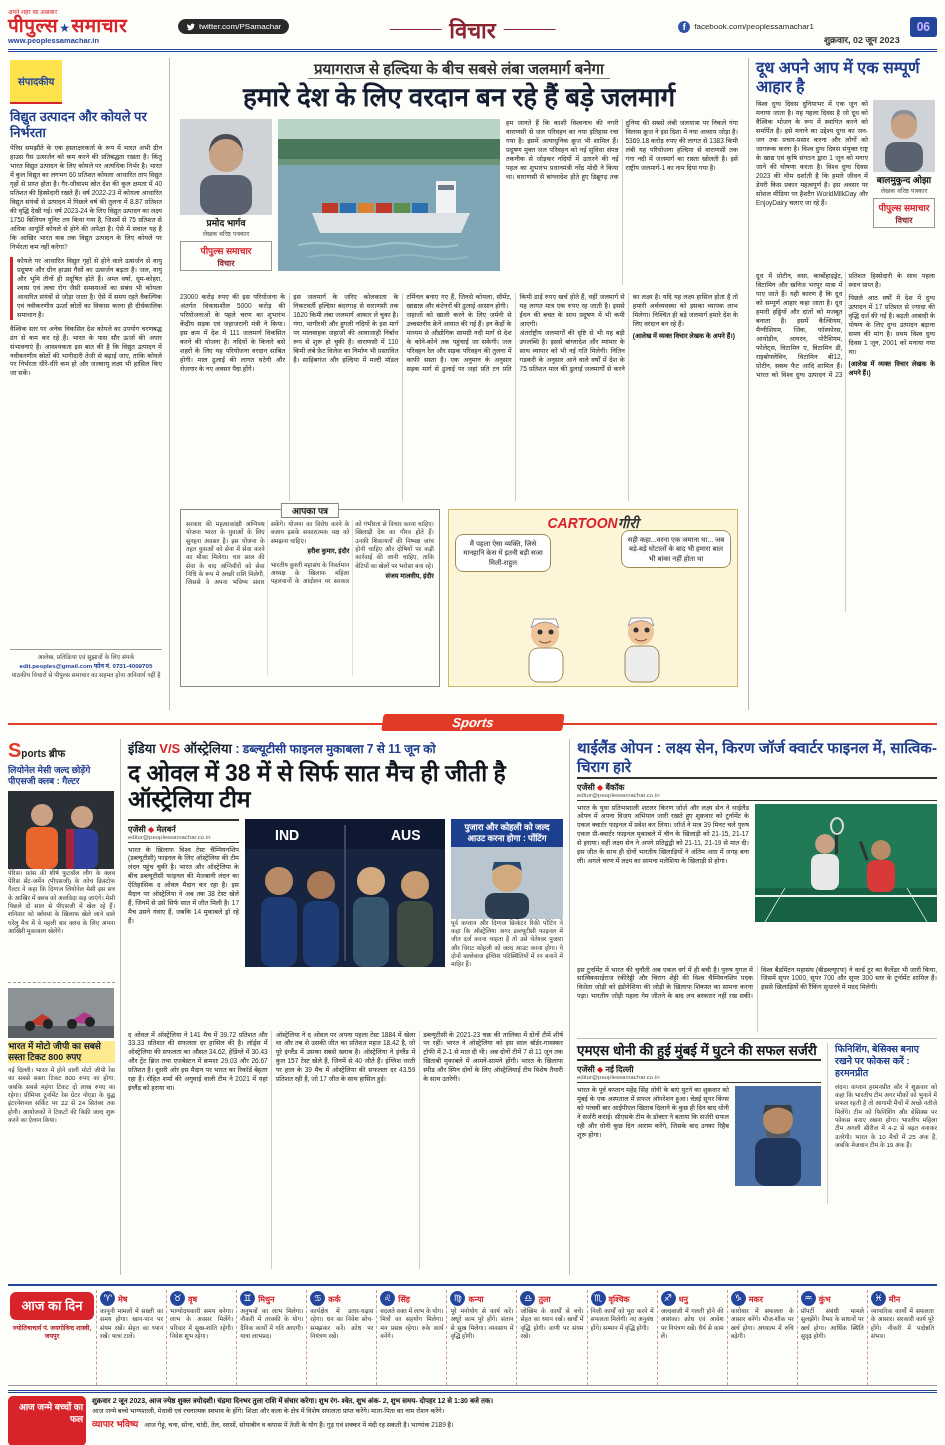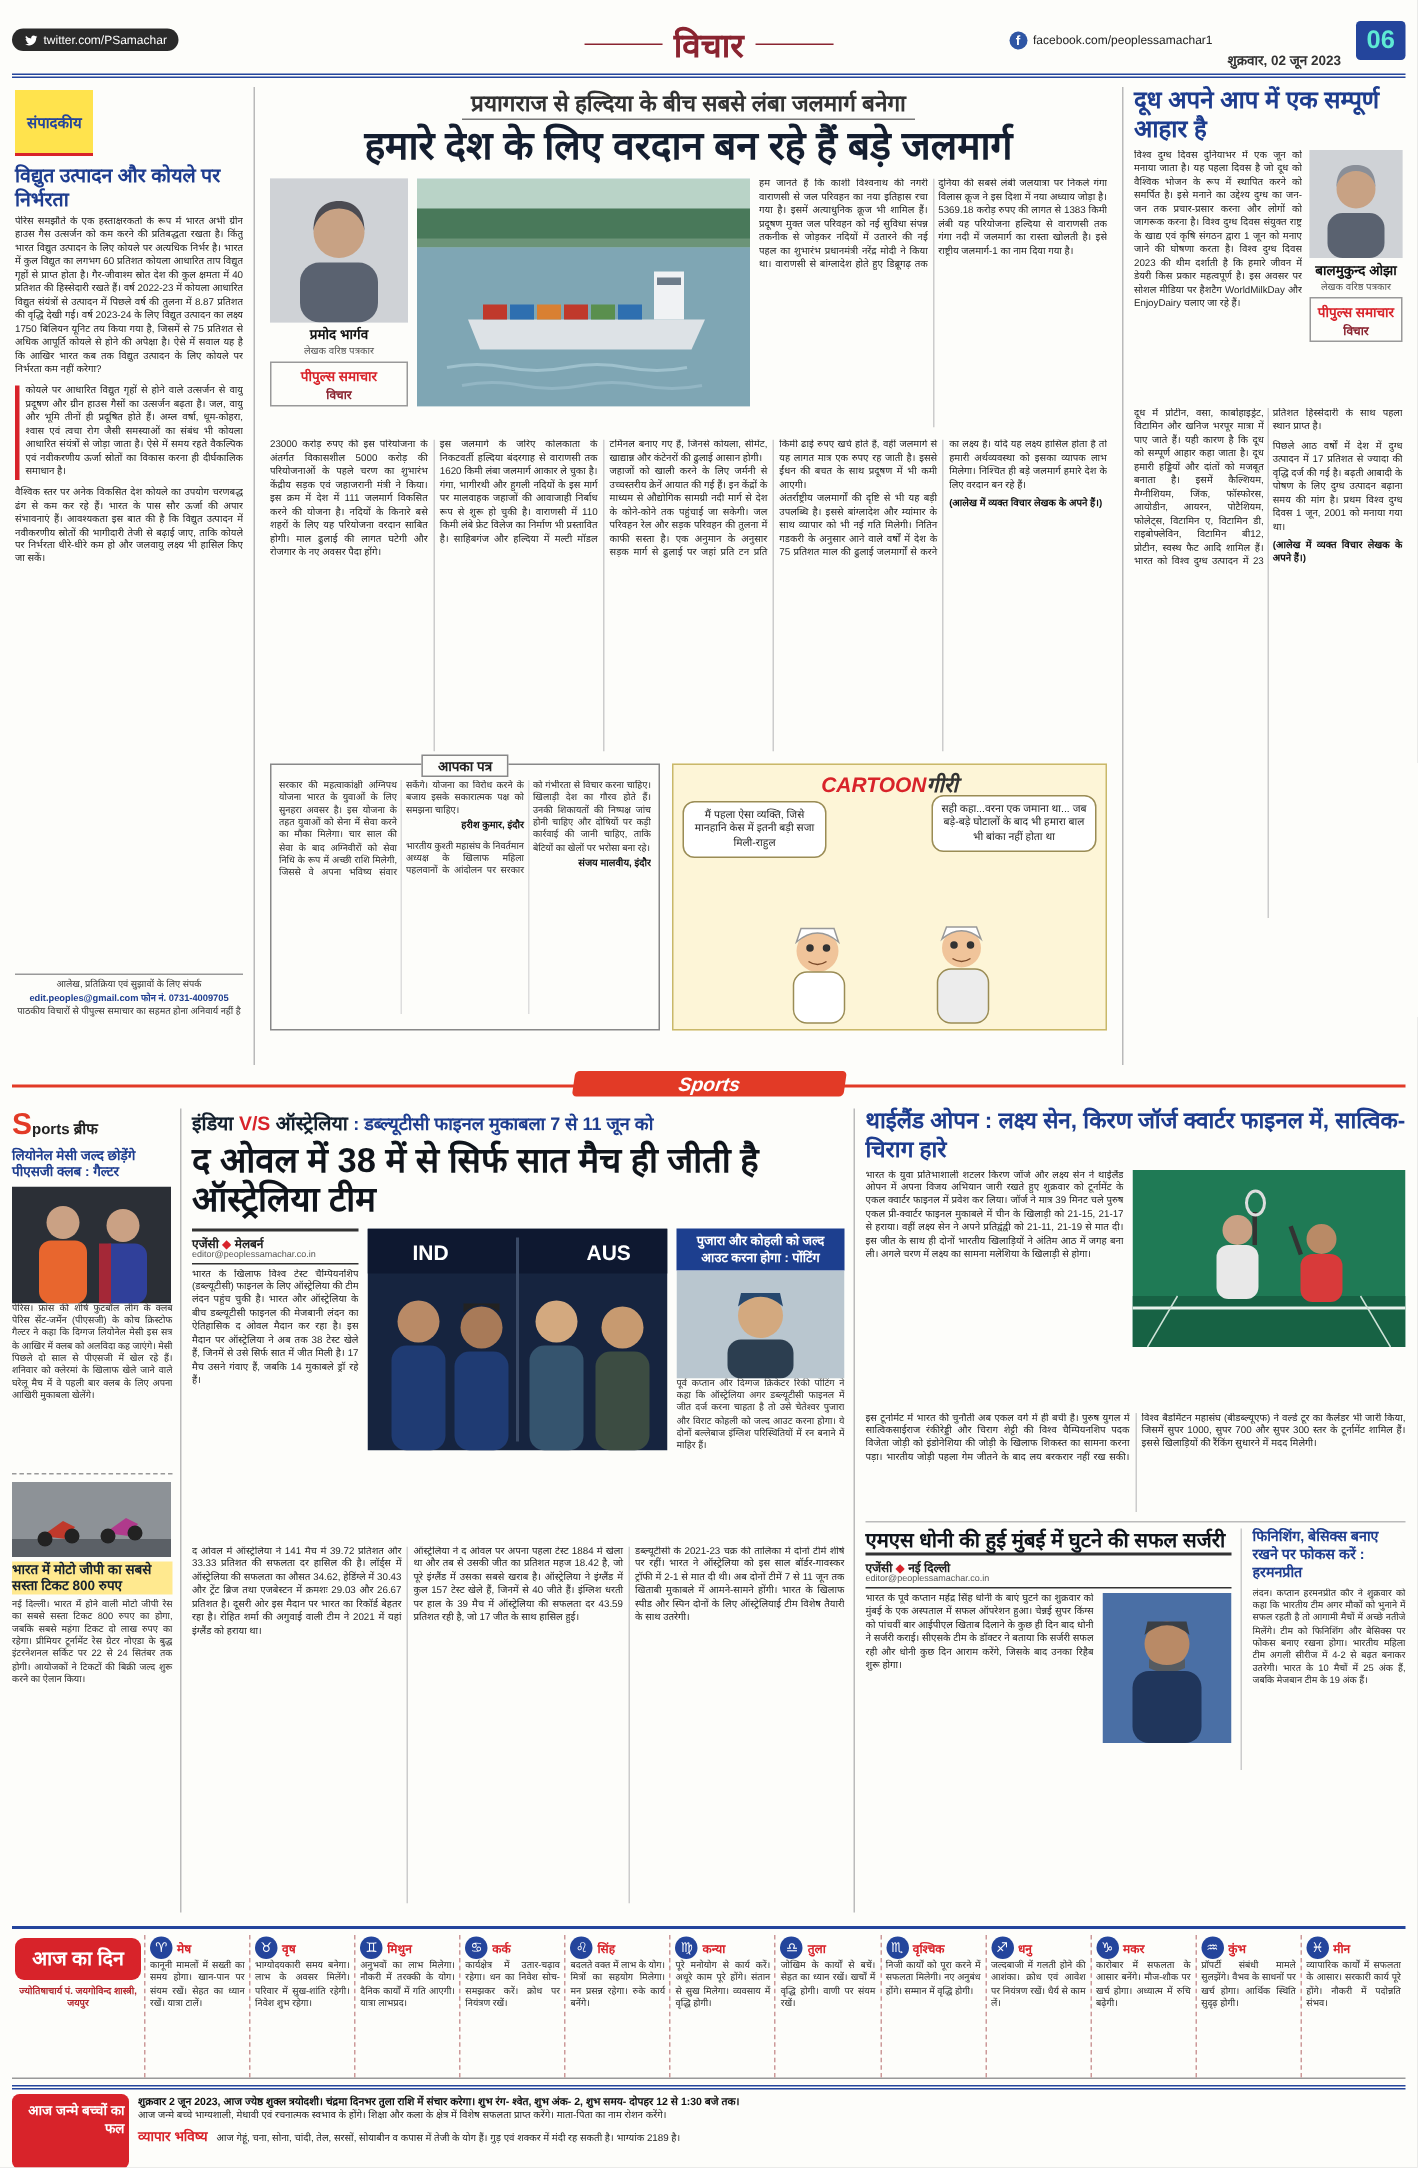--- a/index.html
+++ b/index.html
@@ -22,21 +22,21 @@
              border-radius:9px; font-size:8px; padding:2px 8px; height:15px; }
   .section-title { position:absolute; left:50%; transform:translateX(-50%); top:10px;
                    display:flex; align-items:center; gap:8px; }
   .section-title .orn { width:52px; height:0; border-top:1px solid #8a2430; position:relative; }
   .section-title .name { font-size:22px; font-weight:bold; color:#8a2430; }
   .mast-right { margin-left:auto; display:flex; align-items:center; gap:10px; }
   .fb-wrap { display:flex; align-items:center; gap:4px; font-size:8px; color:#222; }
   .fb-ic { width:12px; height:12px; background:#2f56a4; color:#fff; border-radius:50%;
            font-size:9px; font-weight:bold; text-align:center; line-height:12px; }
   .mast-date { font-size:9px; color:#333; font-weight:bold;margin-top:25px; }
-  .page-num { background:#24459c; color:#5eead4; font-size:17px; font-weight:bold;
+  .page-num { background:#24459c; color:#c4b5fd; font-size:12px; font-weight:bold;
               padding:3px 7px; border-radius:3px; }
 
   
   .editorial { position:absolute; top:58px; left:8px; width:162px; height:652px;
                border-right:1px solid #b9b9b9; padding:2px 7px 2px 2px; }
   .ed-tag { display:inline-block; background:#ffe34d; color:#24459c; font-weight:bold;
             font-size:10px; padding:14px 8px; border-bottom:2px solid #d8232a; }
   .ed-title { font-size:13px; font-weight:bold; color:#1e3d8f; line-height:1.2; margin:5px 0 4px; }
   .ed-body p { margin-bottom:5px; }
   .ed-accent { border-left:3px solid #d8232a; padding-left:4px; }
@@ -164,20 +164,27 @@
   .biz-label { color:#d8232a; font-weight:bold; font-size:9px; margin-right:6px; }
 
   svg { display:block; }
 </style>
 </head>
 <body>
 
 <div class="page">
 
   <header class="masthead">
+    <div class="logo-block">
+      <div class="logo-tagline">अपने शहर का अखबार</div>
+      <div class="logo-text">
+        <span>पीपुल्स</span><span class="logo-star">★</span><span>समाचार</span>
+      </div>
+      <div class="logo-site">www.peoplessamachar.in</div>
+    </div>
     <div class="tw-pill">
       <svg viewBox="0 0 24 24" width="9" height="9">
           <path fill="#fff" d="M23 5c-.8.4-1.7.6-2.6.8a4.5 4.5 0 0 0-7.7 4A12.8 12.8 0 0 1 3.4 5a4.5 4.5 0 0 0 1.4 6 4.4 4.4 0 0 1-2-.5c0 2.1 1.5 3.9 3.6 4.4-.7.2-1.4.2-2 .1a4.5 4.5 0 0 0 4.2 3.1A9 9 0 0 1 2 20a12.7 12.7 0 0 0 6.9 2c8.3 0 12.8-6.9 12.8-12.8v-.6c.9-.6 1.6-1.4 2.3-2.3-.8.4-1.7.6-2.6.7z"></path>
         </svg>
       <span>twitter.com/PSamachar</span>
     </div>
     <div class="section-title">
       <span class="orn"></span>
       <span class="name">विचार</span>
       <span class="orn"></span>
@@ -411,20 +418,24 @@
         </div>
         <div class="sp-body t65">
           <p>द ओवल में ऑस्ट्रेलिया ने 141 मैच में 39.72 प्रतिशत और 33.33 प्रतिशत की सफलता दर हासिल की है। लॉर्ड्स में ऑस्ट्रेलिया की सफलता का औसत 34.62, हेडिंग्ले में 30.43 और ट्रेंट ब्रिज तथा एजबेस्टन में क्रमशः 29.03 और 26.67 प्रतिशत है। दूसरी ओर इस मैदान पर भारत का रिकॉर्ड बेहतर रहा है। रोहित शर्मा की अगुवाई वाली टीम ने 2021 में यहां इंग्लैंड को हराया था।</p>
           <p>ऑस्ट्रेलिया ने द ओवल पर अपना पहला टेस्ट 1884 में खेला था और तब से उसकी जीत का प्रतिशत महज 18.42 है, जो पूरे इंग्लैंड में उसका सबसे खराब है। ऑस्ट्रेलिया ने इंग्लैंड में कुल 157 टेस्ट खेले हैं, जिनमें से 40 जीते हैं। इंग्लिश धरती पर हाल के 39 मैच में ऑस्ट्रेलिया की सफलता दर 43.59 प्रतिशत रही है, जो 17 जीत के साथ हासिल हुई।</p>
           <p>डब्ल्यूटीसी के 2021-23 चक्र की तालिका में दोनों टीमें शीर्ष पर रहीं। भारत ने ऑस्ट्रेलिया को इस साल बॉर्डर-गावस्कर ट्रॉफी में 2-1 से मात दी थी। अब दोनों टीमें 7 से 11 जून तक खिताबी मुकाबले में आमने-सामने होंगी। भारत के खिलाफ स्पीड और स्पिन दोनों के लिए ऑस्ट्रेलियाई टीम विशेष तैयारी के साथ उतरेगी।</p>
         </div>
       </div>
 
       <div class="sp-right">
         <h2 class="th-head">थाईलैंड ओपन : लक्ष्य सेन, किरण जॉर्ज क्वार्टर फाइनल में, सात्विक-चिराग हारे</h2>
+        <div class="byline-box">
+          <div class="byline"><span>एजेंसी</span> <span class="dia">◆</span> <span>बैंकॉक</span></div>
+          <div class="byline-mail">editor@peoplessamachar.co.in</div>
+        </div>
         <div class="th-row">
           <div class="txt t65">भारत के युवा प्रतिभाशाली शटलर किरण जॉर्ज और लक्ष्य सेन ने थाईलैंड ओपन में अपना विजय अभियान जारी रखते हुए शुक्रवार को टूर्नामेंट के एकल क्वार्टर फाइनल में प्रवेश कर लिया। जॉर्ज ने मात्र 39 मिनट चले पुरुष एकल प्री-क्वार्टर फाइनल मुकाबले में चीन के खिलाड़ी को 21-15, 21-17 से हराया। वहीं लक्ष्य सेन ने अपने प्रतिद्वंद्वी को 21-11, 21-19 से मात दी। इस जीत के साथ ही दोनों भारतीय खिलाड़ियों ने अंतिम आठ में जगह बना ली। अगले चरण में लक्ष्य का सामना मलेशिया के खिलाड़ी से होगा।</div>
           <div class="badminton-photo">
             <svg viewBox="0 0 182 118" width="182" height="118" preserveAspectRatio="none">
               <rect width="182" height="118" fill="#1f7a55"></rect>
                 <rect y="84" width="182" height="34" fill="#176244"></rect>
               <line x1="0" y1="92" x2="182" y2="92" stroke="#e8f2ec" stroke-width="2"></line>
                 <line x1="30" y1="84" x2="10" y2="118" stroke="#cfe3d8" stroke-width="1"></line>
                 <line x1="152" y1="84" x2="172" y2="118" stroke="#cfe3d8" stroke-width="1"></line>
               <circle cx="70" cy="40" r="10" fill="#caa184"></circle>

